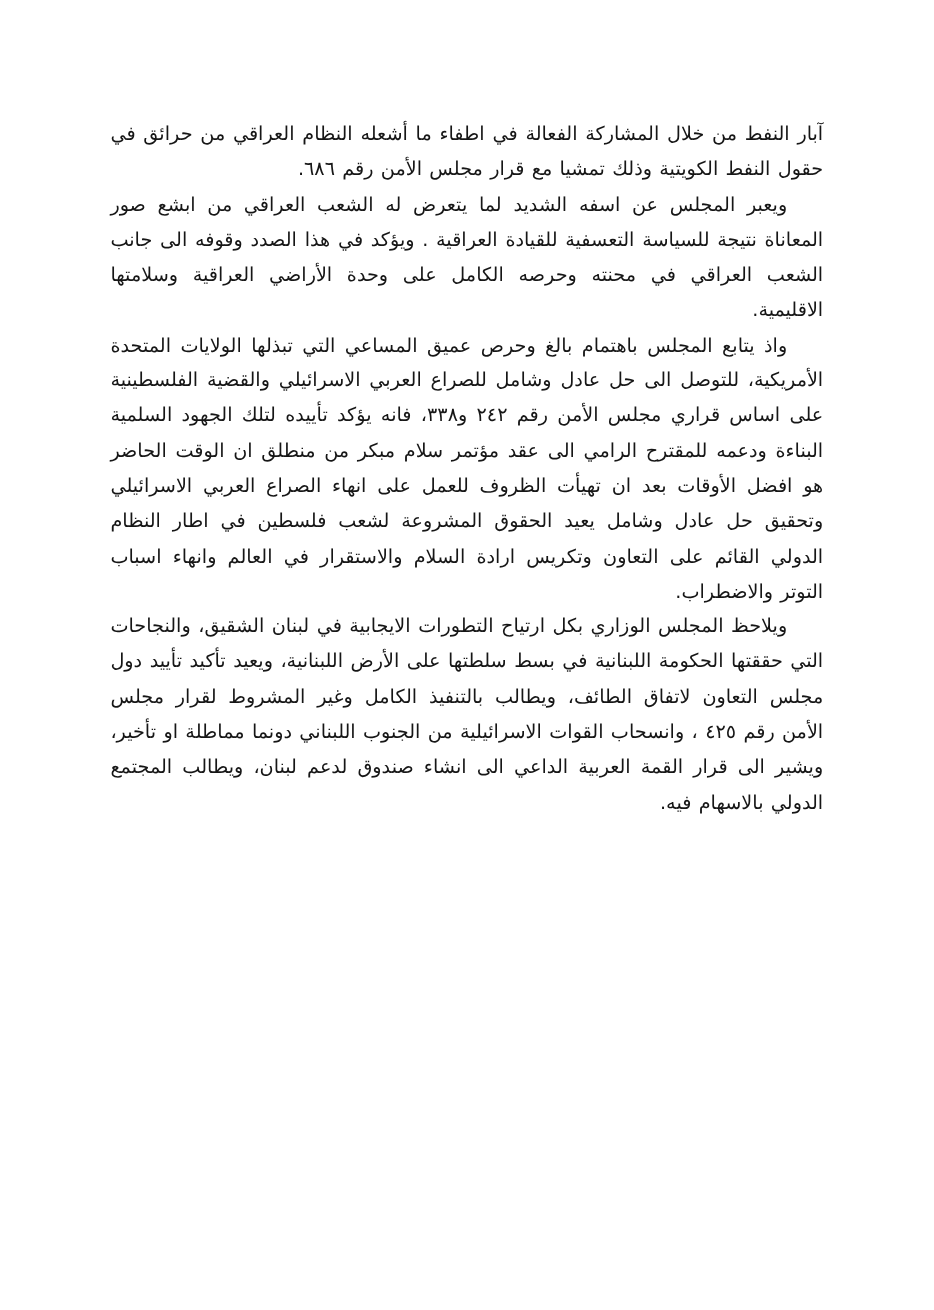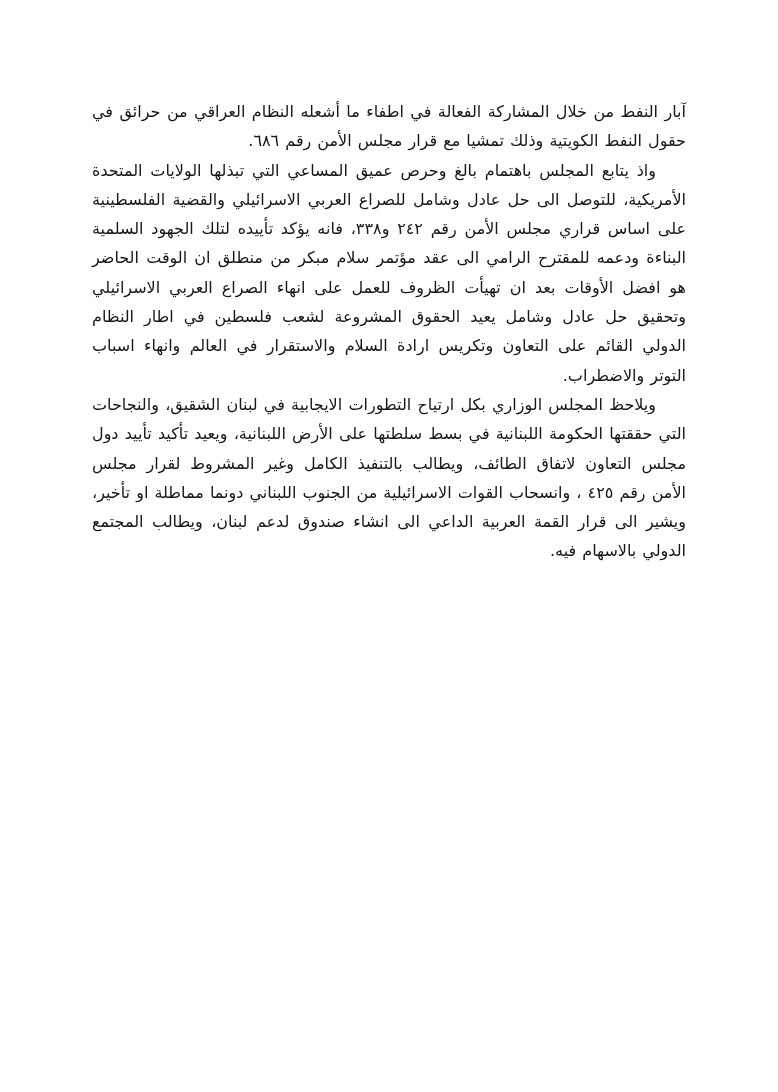--- a/index.html
+++ b/index.html
@@ -49,17 +49,18 @@
       color: #1d1d1d;
       direction: rtl;
     }
   </style>
 </head>
 <body>
 
 <div class="page">
   <div class="text-block">
     <p>آبار النفط من خلال المشاركة الفعالة في اطفاء ما أشعله النظام العراقي من حرائق في حقول النفط الكويتية وذلك تمشيا مع قرار مجلس الأمن رقم ٦٨٦.</p>
+    <p class="indented">ويعبر المجلس عن اسفه الشديد لما يتعرض له الشعب العراقي من ابشع صور المعاناة نتيجة للسياسة التعسفية للقيادة العراقية . ويؤكد في هذا الصدد وقوفه الى جانب الشعب العراقي في محنته وحرصه الكامل على وحدة الأراضي العراقية وسلامتها الاقليمية.</p>
     <p class="indented">واذ يتابع المجلس باهتمام بالغ وحرص عميق المساعي التي تبذلها الولايات المتحدة الأمريكية، للتوصل الى حل عادل وشامل للصراع العربي الاسرائيلي والقضية الفلسطينية على اساس قراري مجلس الأمن رقم ٢٤٢ و٣٣٨، فانه يؤكد تأييده لتلك الجهود السلمية البناءة ودعمه للمقترح الرامي الى عقد مؤتمر سلام مبكر من منطلق ان الوقت الحاضر هو افضل الأوقات بعد ان تهيأت الظروف للعمل على انهاء الصراع العربي الاسرائيلي وتحقيق حل عادل وشامل يعيد الحقوق المشروعة لشعب فلسطين في اطار النظام الدولي القائم على التعاون وتكريس ارادة السلام والاستقرار في العالم وانهاء اسباب التوتر والاضطراب.</p>
     <p class="indented">ويلاحظ المجلس الوزاري بكل ارتياح التطورات الايجابية في لبنان الشقيق، والنجاحات التي حققتها الحكومة اللبنانية في بسط سلطتها على الأرض اللبنانية، ويعيد تأكيد تأييد دول مجلس التعاون لاتفاق الطائف، ويطالب بالتنفيذ الكامل وغير المشروط لقرار مجلس الأمن رقم ٤٢٥ ، وانسحاب القوات الاسرائيلية من الجنوب اللبناني دونما مماطلة او تأخير، ويشير الى قرار القمة العربية الداعي الى انشاء صندوق لدعم لبنان، ويطالب المجتمع الدولي بالاسهام فيه.</p>
   </div>
   <div class="page-number">٤</div>
 </div>
 
 </body></html>

